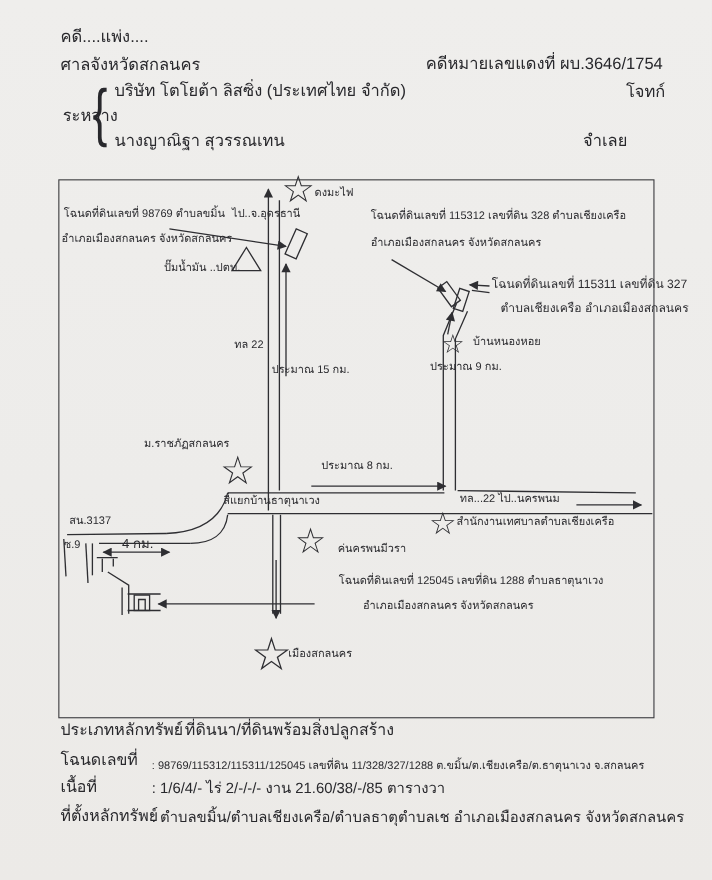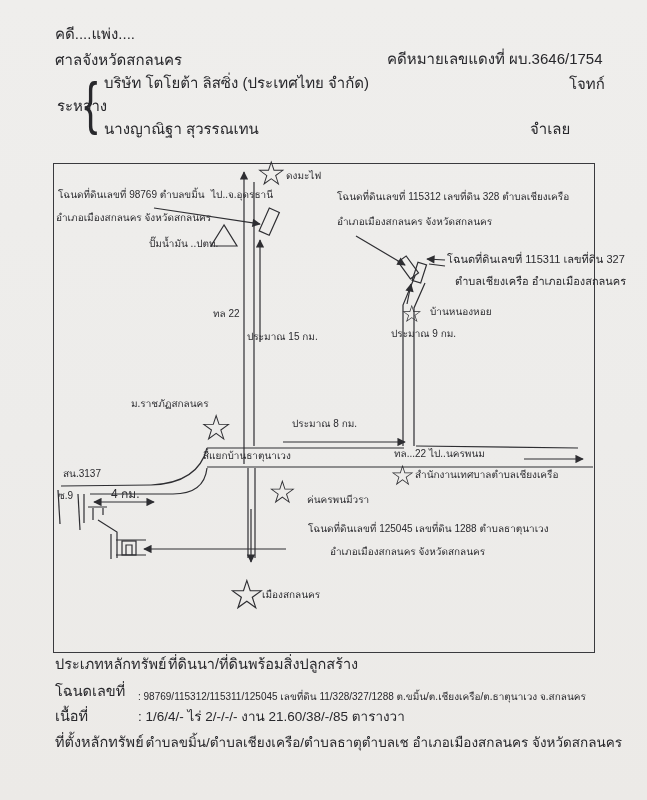--- a/index.html
+++ b/index.html
@@ -118,21 +118,21 @@
     <span class="m-lbl" style="left:193px;top:167px;">ประมาณ 15  กม.</span>
     <span class="m-lbl" style="left:283px;top:27px;">โฉนดที่ดินเลขที่ 115312 เลขที่ดิน 328 ตำบลเชียงเครือ</span>
     <span class="m-lbl" style="left:283px;top:52px;">อำเภอเมืองสกลนคร  จังหวัดสกลนคร</span>
     <span class="m-lbl small" style="left:393px;top:89px;">โฉนดที่ดินเลขที่ 115311 เลขที่ดิน 327</span>
     <span class="m-lbl small" style="left:401px;top:111px;">ตำบลเชียงเครือ อำเภอเมืองสกลนคร</span>
     <span class="m-lbl" style="left:376px;top:142px;">บ้านหนองหอย</span>
     <span class="m-lbl" style="left:337px;top:164px;">ประมาณ 9 กม.</span>
     <span class="m-lbl" style="left:77px;top:234px;">ม.ราชภัฏสกลนคร</span>
     <span class="m-lbl" style="left:238px;top:254px;">ประมาณ 8 กม.</span>
     <span class="m-lbl" style="left:149px;top:286px;">สี่แยกบ้านธาตุนาเวง</span>
-    <span class="m-lbl" style="left:340px;top:284px;">ทล...22  ไป..นครพนม</span>
+    <span class="m-lbl" style="left:364px;top:284px;">ทล...22  ไป..นครพนม</span>
     <span class="m-lbl" style="left:361px;top:305px;">สำนักงานเทศบาลตำบลเชียงเครือ</span>
     <span class="m-lbl" style="left:253px;top:330px;">ค่นครพนมีวรา</span>
     <span class="m-lbl" style="left:9px;top:304px;">สน.3137</span>
     <span class="m-lbl" style="left:4px;top:326px;">ซ.9</span>
     <span class="m-lbl" style="left:57px;top:324px;font-size:12px;">4 กม.</span>
     <span class="m-lbl" style="left:254px;top:359px;">โฉนดที่ดินเลขที่ 125045  เลขที่ดิน 1288 ตำบลธาตุนาเวง</span>
     <span class="m-lbl" style="left:276px;top:382px;">อำเภอเมืองสกลนคร  จังหวัดสกลนคร</span>
     <span class="m-lbl" style="left:208px;top:425px;">เมืองสกลนคร</span>
   </div>
 

